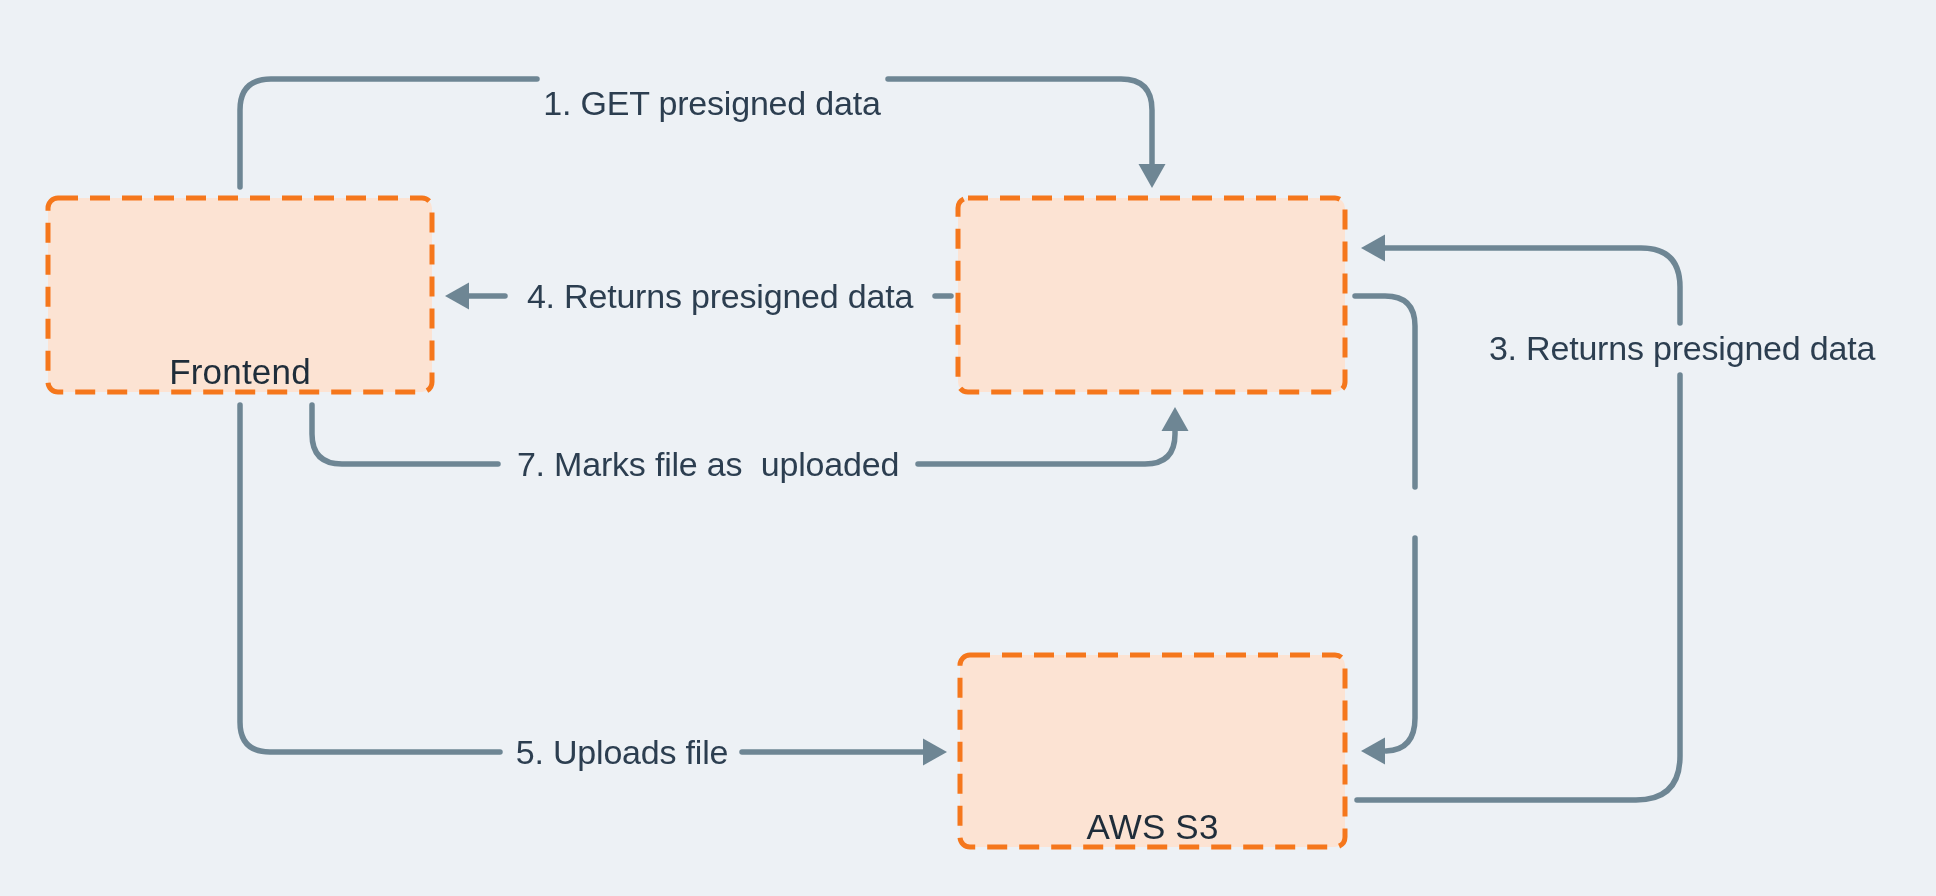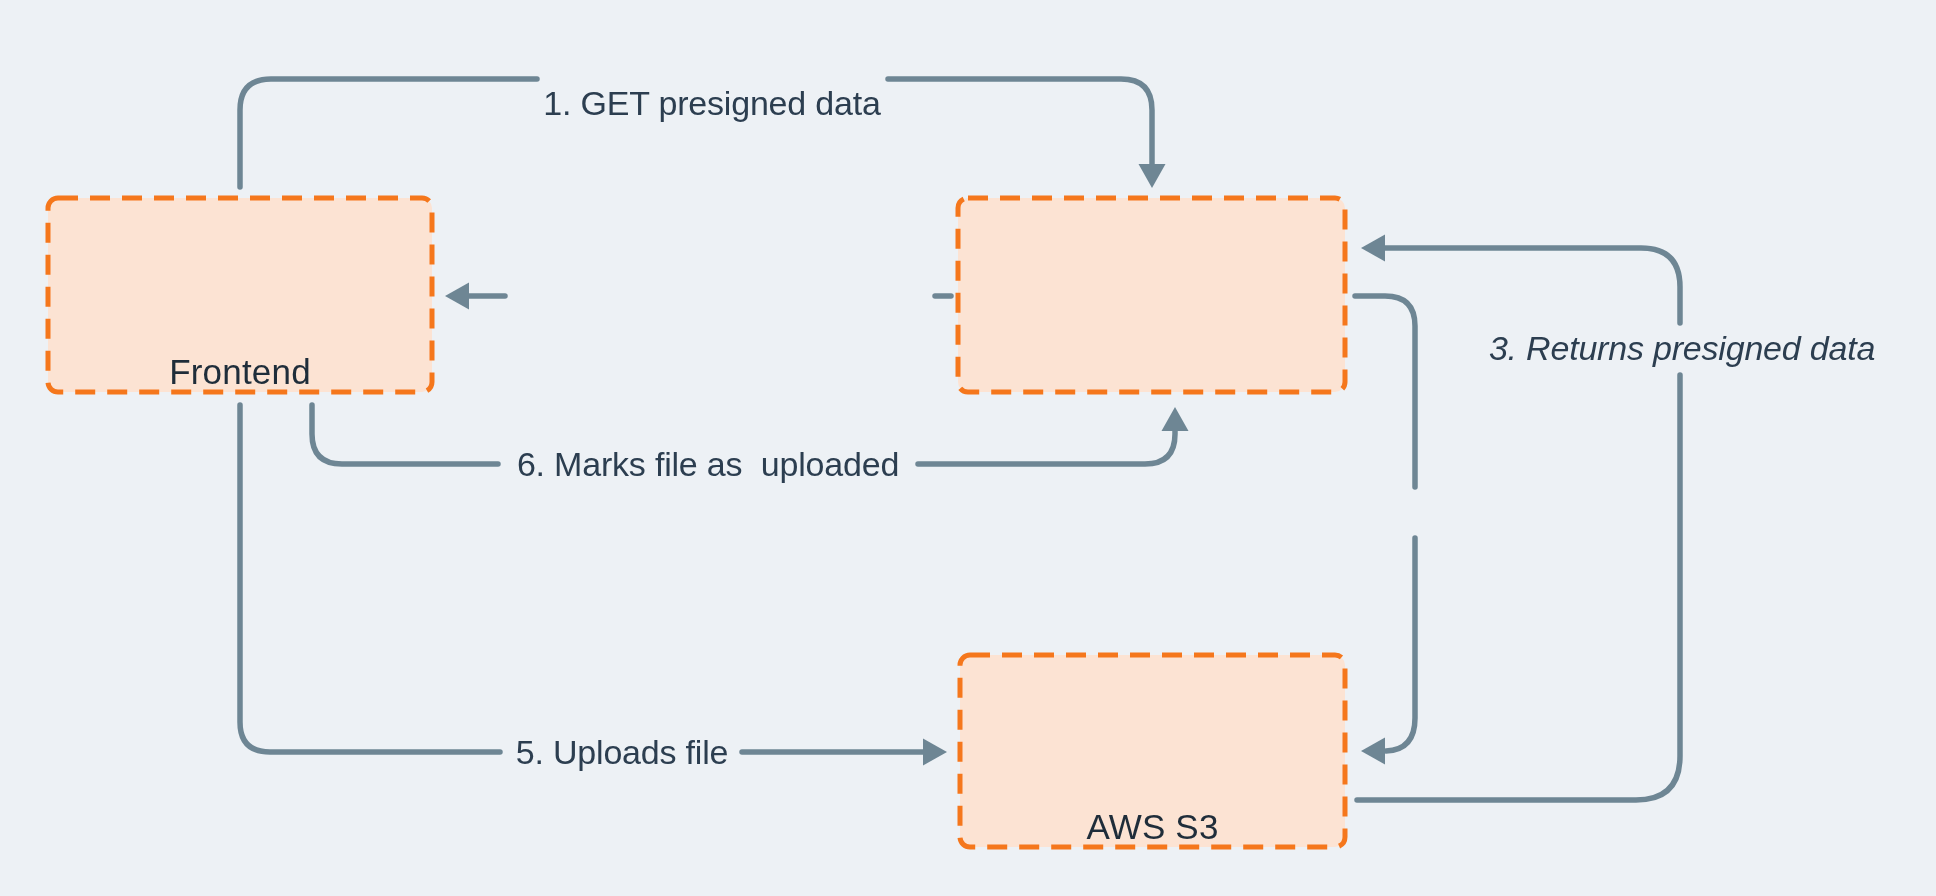--- a/index.html
+++ b/index.html
@@ -87,17 +87,18 @@
   </svg>
 
   <div class="node" style="left:48px;top:198px;width:384px;height:194px;">
     <span>Frontend</span>
   </div>
   <div class="node" style="left:960px;top:655px;width:385px;height:192px;">
     <span>AWS S3</span>
   </div>
 
   <div class="edge-label" style="left:712px;top:79px;margin-top:24px;">1. GET presigned data</div>
-  <div class="edge-label" style="left:1682px;top:348px;font-style:italic;">3. Returns presigned data</div>
+  <div class="edge-label" style="left:1682px;top:348px;">3. Returns presigned data</div>
+  <div class="edge-label" style="left:720px;top:296px;">4. Returns presigned data</div>
   <div class="edge-label" style="left:622px;top:752px;">5. Uploads file</div>
-  <div class="edge-label" style="left:708px;top:464px;">6. Marks file as  uploaded</div>
+  <div class="edge-label" style="left:708px;top:464px;">7. Marks file as  uploaded</div>
 
 </div>
 
 </body></html>

